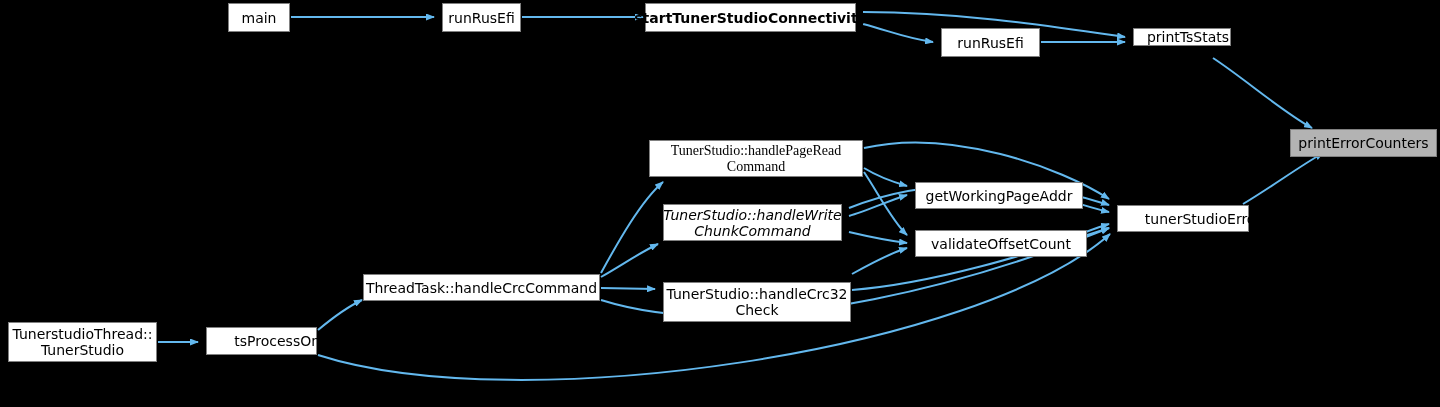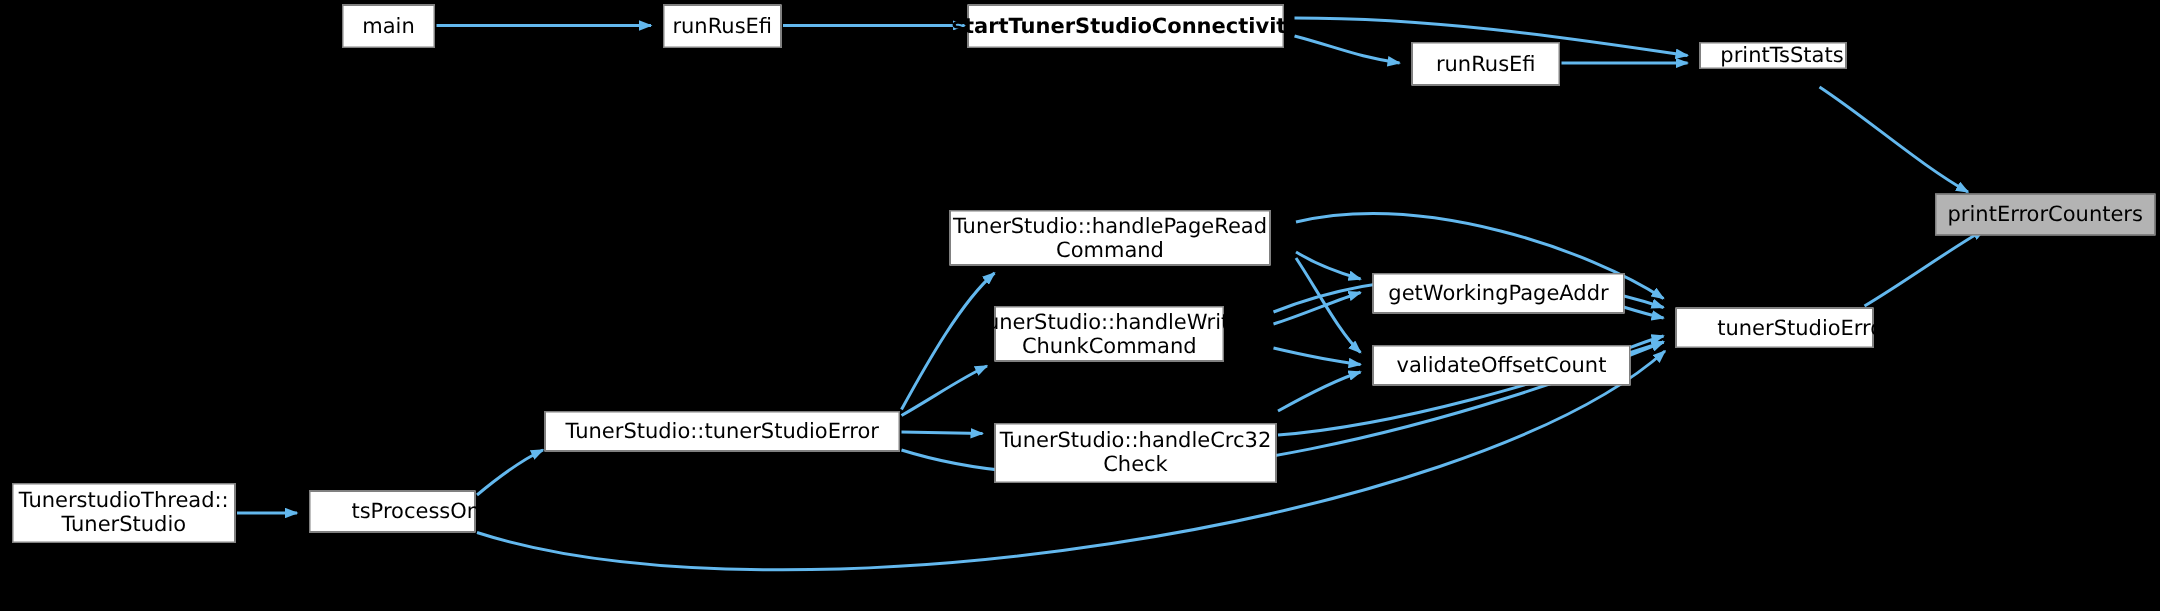--- a/index.html
+++ b/index.html
@@ -82,27 +82,27 @@
         <path d="M 318,355 C 520,420 980,350 1110,234" marker-end="url(#arrow)" stroke="#63b8ee"></path>
       </g>
   </svg>
   <div id="node-layer">
       <div class="node" style="left: 228px; top: 3px; width: 62px; height: 29px;">main</div>
       <div class="node" style="left: 442px; top: 3px; width: 79px; height: 29px;">runRusEfi</div>
       <div class="node" style="left: 645px; top: 3px; width: 211px; height: 29px; font-weight: bold;">startTunerStudioConnectivity</div>
       <div class="node" style="left: 941px; top: 28px; width: 99px; height: 29px;">runRusEfi</div>
       <div class="node" style="left: 1133px; top: 28px; width: 98px; height: 18px; padding-left: 12px;">printTsStats</div>
       <div class="node current" style="left: 1290px; top: 129px; width: 147px; height: 28px;">printErrorCounters</div>
-      <div class="node" style="left: 633px; top: 140px; width: 214px; height: 37px;">TunerStudio::handlePageRead
+      <div class="node" style="left: 649px; top: 140px; width: 214px; height: 37px; font-family: Liberation Serif, serif;">TunerStudio::handlePageRead
 Command</div>
       <div class="node" style="left: 915px; top: 182px; width: 168px; height: 27px;">getWorkingPageAddr</div>
-      <div class="node" style="left: 663px; top: 204px; width: 153px; height: 37px;">TunerStudio::handleWrite
+      <div class="node" style="left: 663px; top: 204px; width: 179px; height: 37px; font-style: italic;">TunerStudio::handleWrite
 ChunkCommand</div>
       <div class="node" style="left: 1117px; top: 205px; width: 132px; height: 27px; padding-left: 40px;">tunerStudioError</div>
       <div class="node" style="left: 915px; top: 230px; width: 172px; height: 27px;">validateOffsetCount</div>
-      <div class="node" style="left: 363px; top: 274px; width: 237px; height: 27px;">TunerStudio::tunerStudioError</div>
+      <div class="node" style="left: 363px; top: 274px; width: 237px; height: 27px;">ThreadTask::handleCrcCommand</div>
       <div class="node" style="left: 663px; top: 282px; width: 188px; height: 40px;">TunerStudio::handleCrc32
 Check</div>
       <div class="node" style="left: 8px; top: 322px; width: 149px; height: 40px;">TunerstudioThread::
 TunerStudio</div>
       <div class="node" style="left: 206px; top: 327px; width: 111px; height: 28px; padding-left: 40px;">tsProcessOne</div>
     </div>
 </div>
 
 </body></html>

